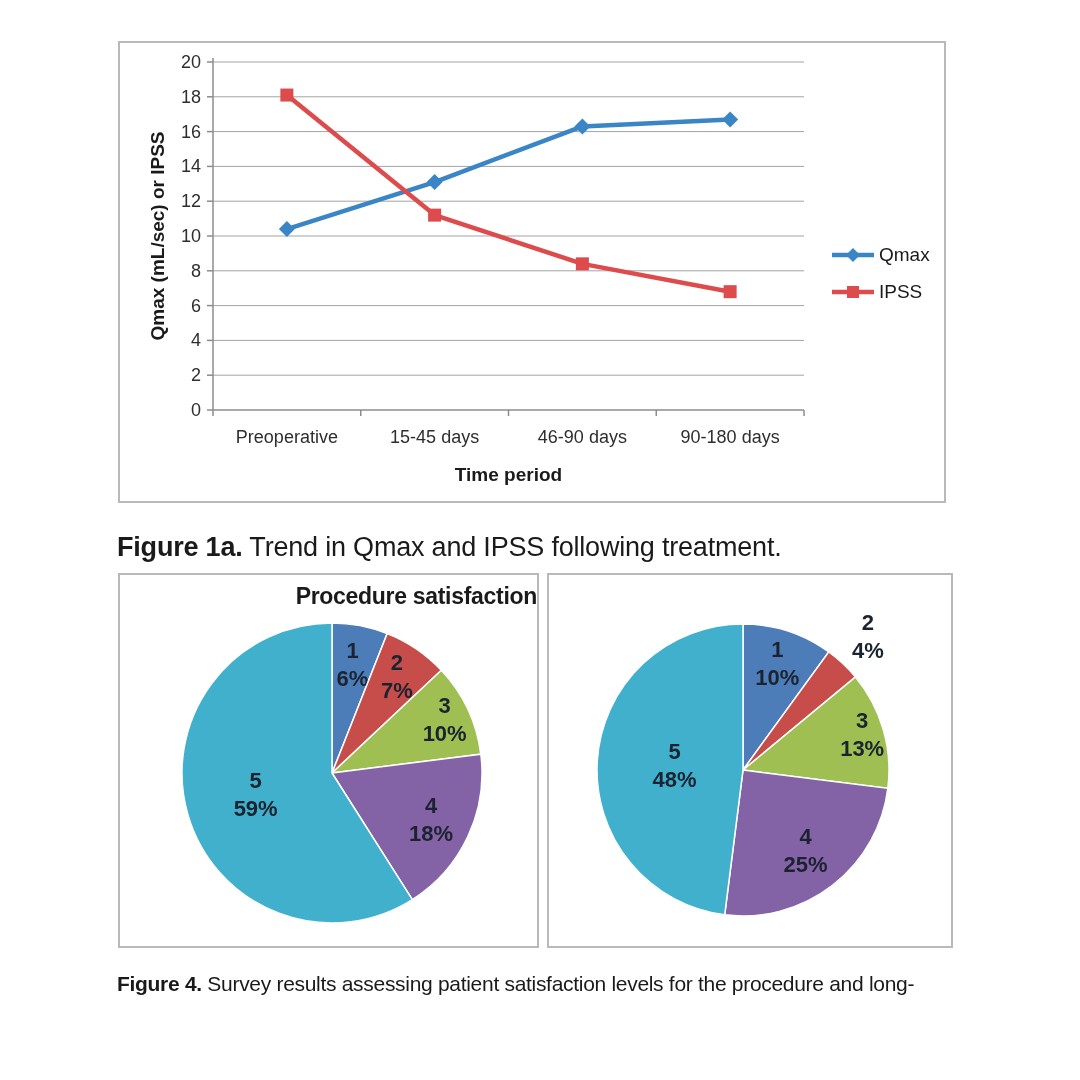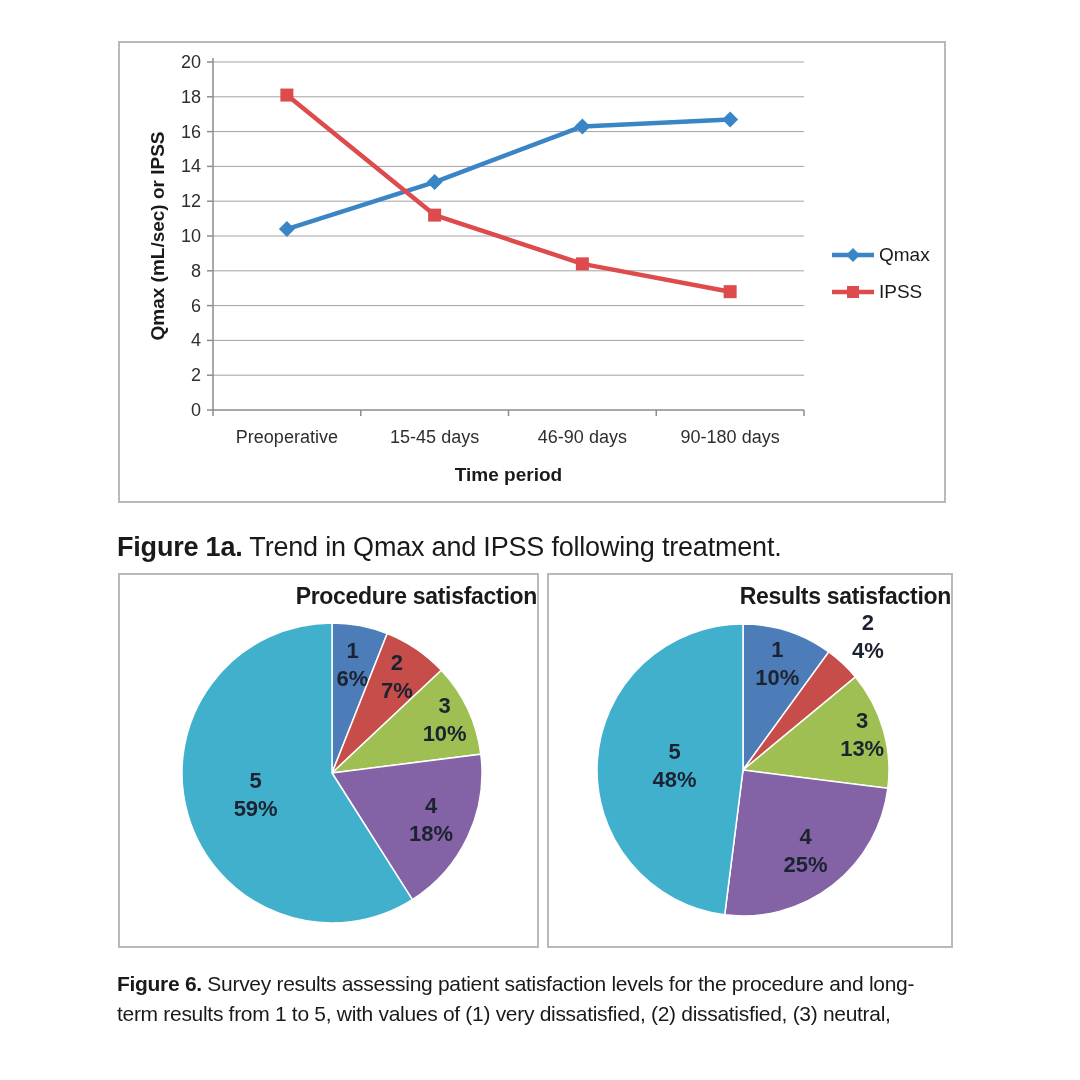--- a/index.html
+++ b/index.html
@@ -131,21 +131,20 @@
         </g>
         <path d="M 212 198 L 292.3740192468495 324.64918882530225 A 150 150 0 1 1 211.99999999999997 48 Z" fill="#40b0cd" stroke="#ffffff" stroke-width="1.5"></path>
         <g>
           <text x="135.65665198868305" y="213.17979293011877" text-anchor="middle" class="pie-label">5</text>
           <text x="135.65665198868305" y="241.17979293011877" text-anchor="middle" class="pie-label">59%</text>
         </g>
       </svg>
   </div>
 
   <div class="panel" id="pie-panel-2">
-    <div class="pie-title">Results satisfaction</div>
     <svg id="pie-2" width="402" height="371" viewBox="0 0 402 371">
         <path d="M 194 195 L 194 49 A 146 146 0 0 1 279.8166468347011 76.88351882125767 Z" fill="#4d7db9" stroke="#ffffff" stroke-width="1.5"></path>
         <g>
           <text x="228.28852569584416" y="82.47076895188975" text-anchor="middle" class="pie-label">1</text>
           <text x="228.28852569584416" y="110.47076895188975" text-anchor="middle" class="pie-label">10%</text>
         </g>
         <path d="M 194 195 L 279.8166468347011 76.88351882125767 A 146 146 0 0 1 306.49493344526525 101.93609749669127 Z" fill="#c74d4b" stroke="#ffffff" stroke-width="1.5"></path>
         <g>
           <text x="318.9298468319857" y="54.96322549559238" text-anchor="middle" class="pie-label">2</text>
           <text x="318.9298468319857" y="82.96322549559238" text-anchor="middle" class="pie-label">4%</text>
@@ -162,17 +161,16 @@
         </g>
         <path d="M 194 195 L 175.70134789961165 339.8487463919138 A 146 146 0 0 1 193.99999999999997 49 Z" fill="#40b0cd" stroke="#ffffff" stroke-width="1.5"></path>
         <g>
           <text x="125.51540589525202" y="183.6913145498985" text-anchor="middle" class="pie-label">5</text>
           <text x="125.51540589525202" y="211.6913145498985" text-anchor="middle" class="pie-label">48%</text>
         </g>
       </svg>
   </div>
 
   <div class="caption" id="caption-2">
-    <div><span class="cap-prefix">Figure 6.</span><span> Survey results assessing patient satisfaction levels for the procedure and long-</span></div>
-    <div>term results from 1 to 5, with values of (1) very dissatisfied, (2) dissatisfied, (3) neutral,</div>
+    <div><span class="cap-prefix">Figure 4.</span><span> Survey results assessing patient satisfaction levels for the procedure and long-</span></div>
   </div>
 
 </div>
 
 </body></html>

